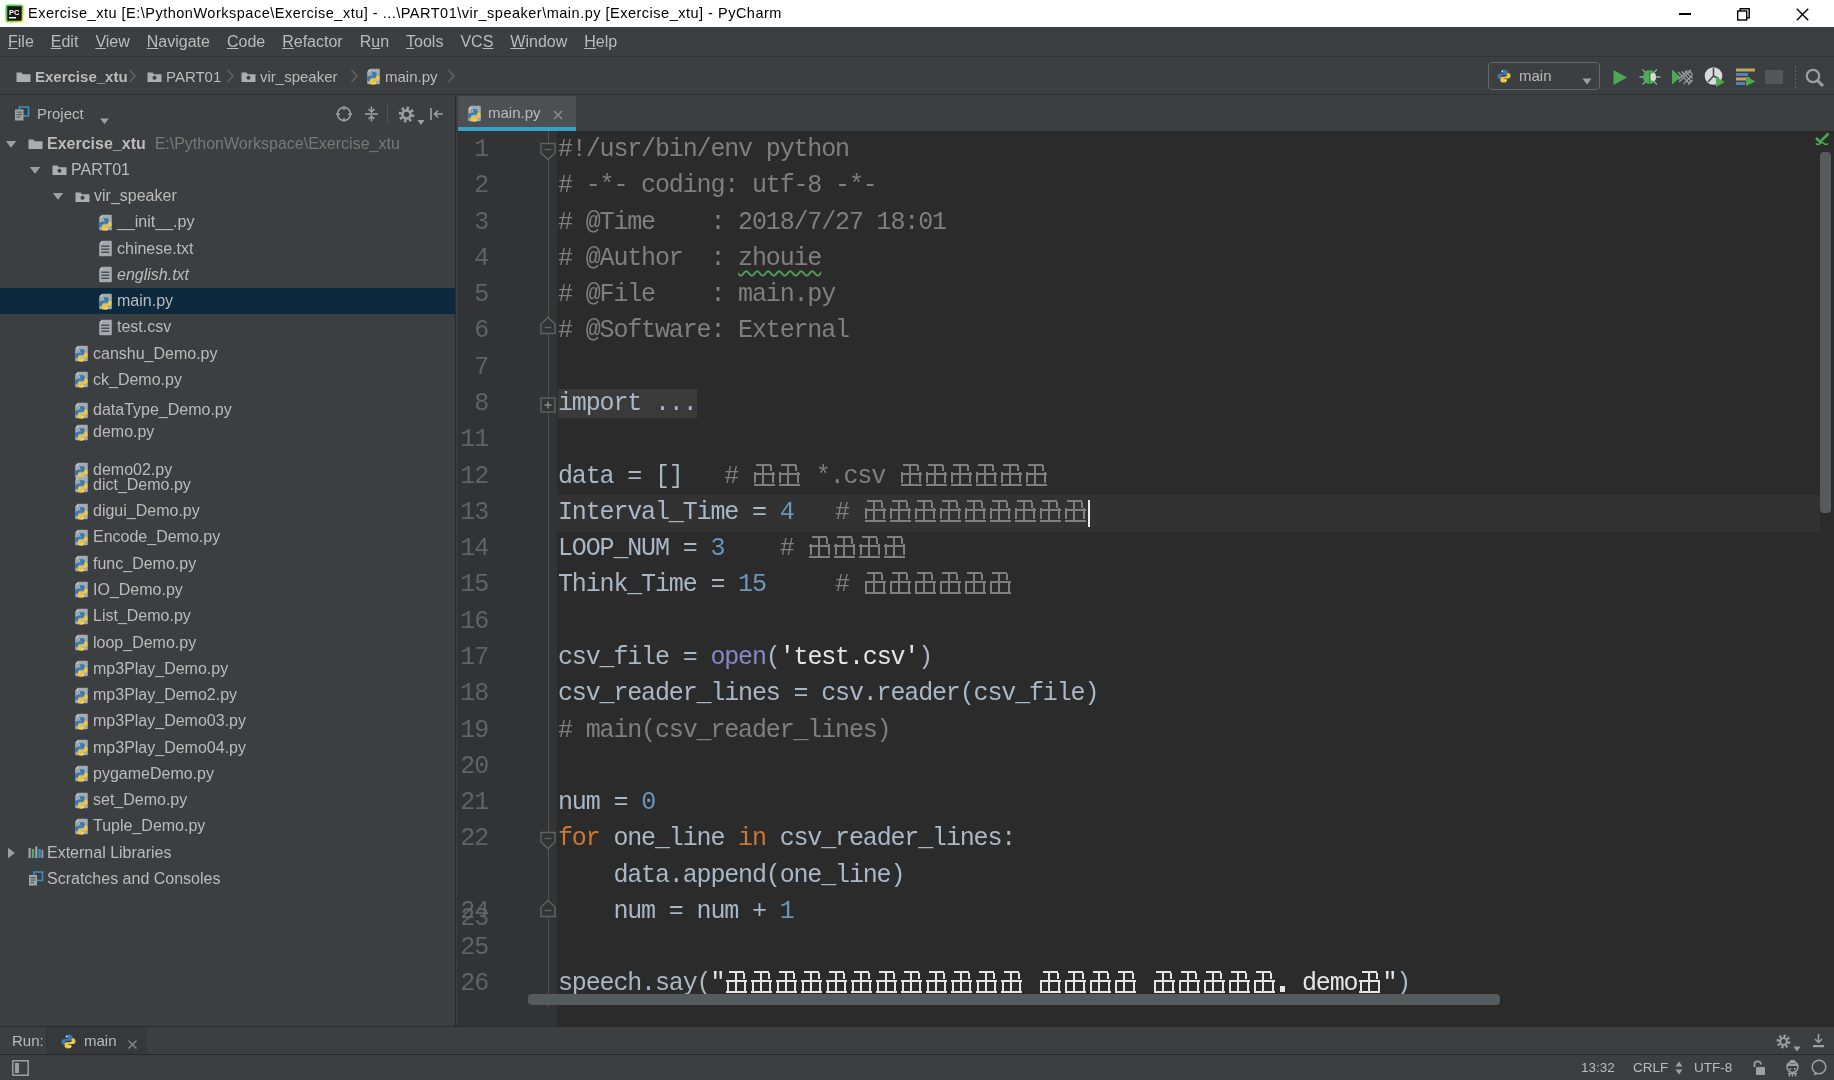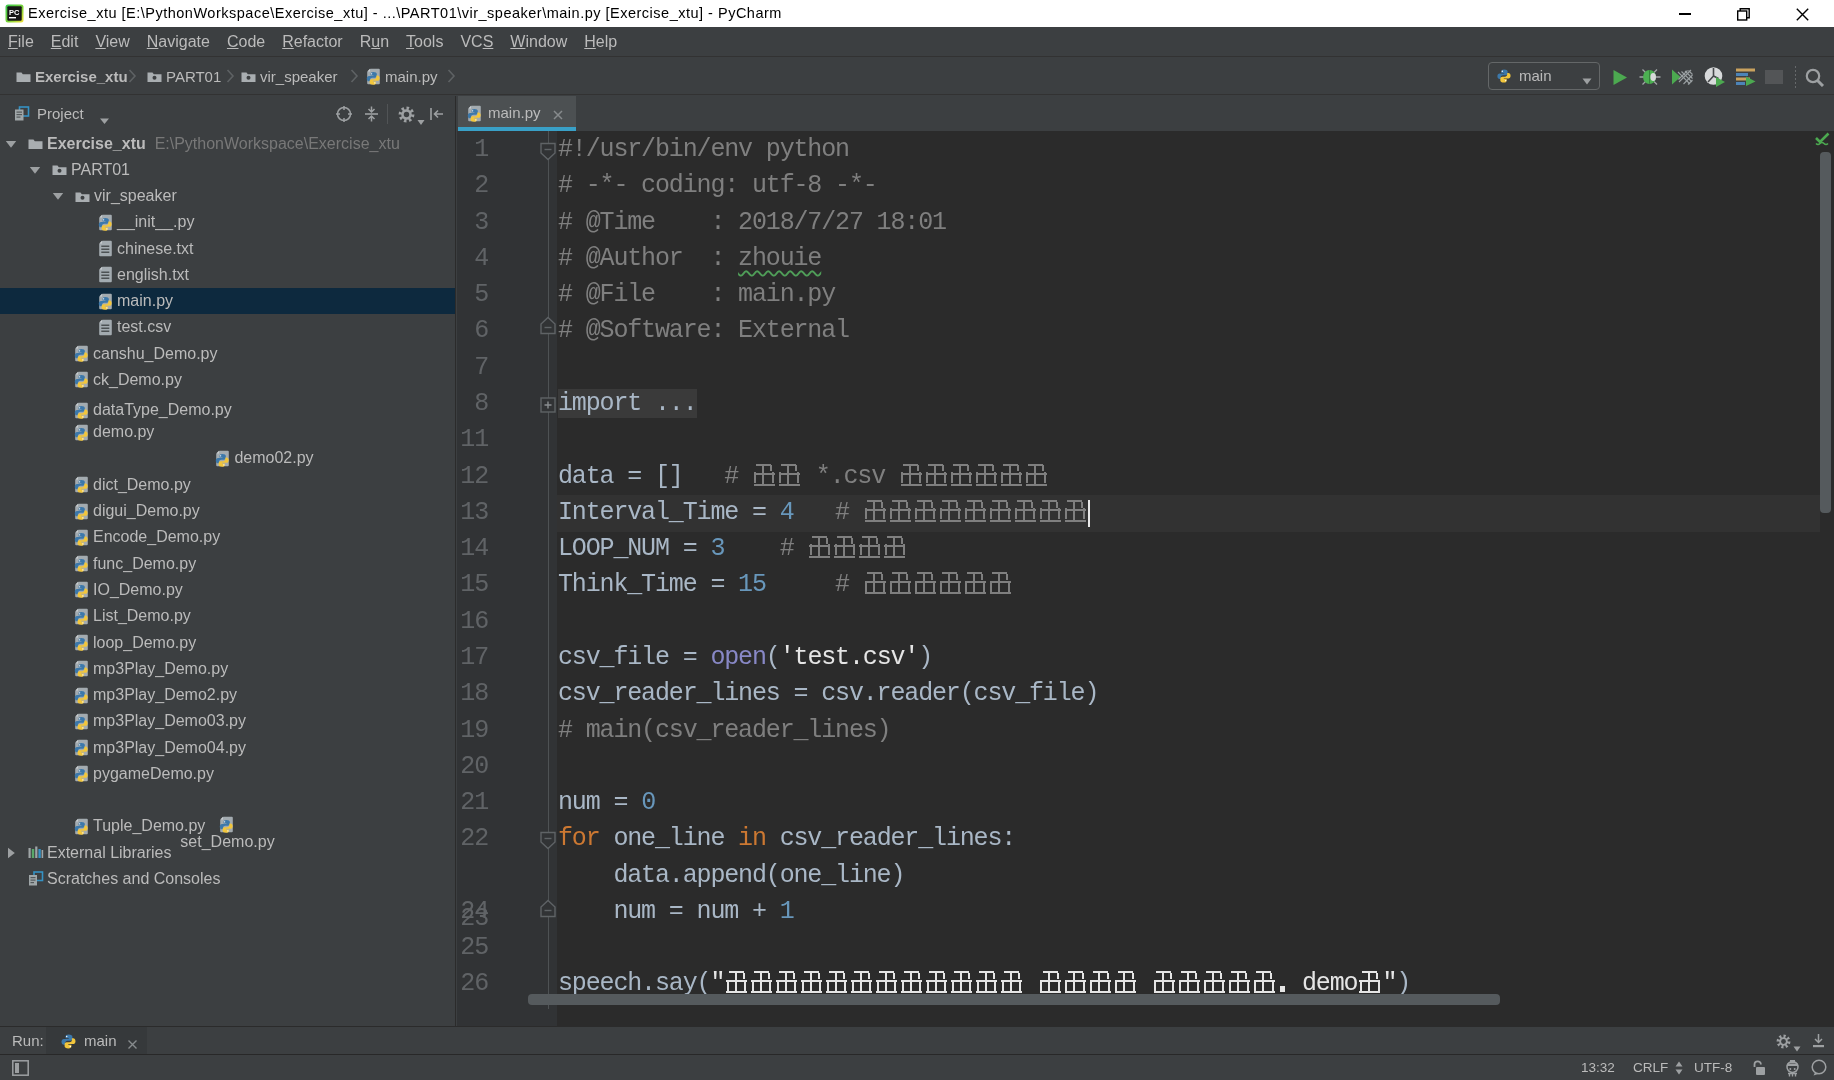--- a/index.html
+++ b/index.html
@@ -221,21 +221,21 @@
         </svg></span><span>__init__.py</span></div>
 <div class="trow" style="top:139.7px;"><div style="width:75px"></div><div style="width:12px"></div><div style="width:10px"></div><span class="ticon" style="height:17px"><svg width="17" height="17" viewBox="0 0 17 17" style="">
           <path d="M5.4 0.8h8.4a1 1 0 0 1 1 1v13.4a1 1 0 0 1-1 1H3.2a1 1 0 0 1-1-1V4z" fill="#A3ABB0"></path>
           <path d="M2.2 3.6 L5 0.8 L5 3.6 z" fill="#c9ced1"></path>
           <g fill="#4d5254">
             <rect x="4.3" y="5.5" width="8" height="1.5"></rect>
             <rect x="4.3" y="8.5" width="8" height="1.5"></rect>
             <rect x="4.3" y="11.5" width="8" height="1.5"></rect>
           </g>
         </svg></span><span>chinese.txt</span></div>
-<div class="trow" style="top:165.9px;"><div style="width:75px"></div><div style="width:12px"></div><div style="width:10px"></div><span class="ticon" style="height:17px"><svg width="17" height="17" viewBox="0 0 17 17" style="">
+<div class="trow" style="top:165.9px;font-style:italic;"><div style="width:75px"></div><div style="width:12px"></div><div style="width:10px"></div><span class="ticon" style="height:17px"><svg width="17" height="17" viewBox="0 0 17 17" style="">
           <path d="M5.4 0.8h8.4a1 1 0 0 1 1 1v13.4a1 1 0 0 1-1 1H3.2a1 1 0 0 1-1-1V4z" fill="#A3ABB0"></path>
           <path d="M2.2 3.6 L5 0.8 L5 3.6 z" fill="#c9ced1"></path>
           <g fill="#4d5254">
             <rect x="4.3" y="5.5" width="8" height="1.5"></rect>
             <rect x="4.3" y="8.5" width="8" height="1.5"></rect>
             <rect x="4.3" y="11.5" width="8" height="1.5"></rect>
           </g>
         </svg></span><span>english.txt</span></div>
 <div class="trow" style="top:192.2px;background:#0d293e;"><div style="width:75px"></div><div style="width:12px"></div><div style="width:10px"></div><span class="ticon" style="height:17px"><svg width="17" height="17" viewBox="0 0 17 17" style="">
           <path d="M5.4 0.8h8.4a1 1 0 0 1 1 1v13.4a1 1 0 0 1-1 1H3.2a1 1 0 0 1-1-1V4z" fill="#A3ABB0"></path>
@@ -289,21 +289,21 @@
 <div class="trow" style="top:323.4px;"><div style="width:51px"></div><div style="width:12px"></div><div style="width:10px"></div><span class="ticon" style="height:17px"><svg width="17" height="17" viewBox="0 0 17 17" style="">
           <path d="M5.4 0.8h8.4a1 1 0 0 1 1 1v13.4a1 1 0 0 1-1 1H3.2a1 1 0 0 1-1-1V4z" fill="#A3ABB0"></path>
           <path d="M2.2 3.6 L5 0.8 L5 3.6 z" fill="#c9ced1"></path>
           <g transform="translate(0.4,2.6) scale(0.92)">
             <path d="M8.6 1.6c-2.1 0-3 .9-3 2.2v1.4h3.1v.7H3.9c-1.4 0-2.4 1.1-2.4 2.9 0 1.8 1 2.9 2.4 2.9h1.2v-1.7c0-1.3 1.1-2.3 2.4-2.3h2.9c1.1 0 2-.9 2-2V3.8c0-1.2-1.3-2.2-3.8-2.2z" fill="#3C78AA"></path>
             <circle cx="6.7" cy="3.5" r=".75" fill="#fff"></circle>
             <path d="M8.4 15.4c2.1 0 3-.9 3-2.2v-1.4H8.3v-.7h4.8c1.4 0 2.4-1.1 2.4-2.9 0-1.8-1-2.9-2.4-2.9h-1.2V7c0 1.3-1.1 2.3-2.4 2.3H6.6c-1.1 0-2 .9-2 2v1.9c0 1.2 1.3 2.2 3.8 2.2z" fill="#F2C63C"></path>
             <circle cx="10.3" cy="13.4" r=".75" fill="#fff"></circle>
           </g>
         </svg></span><span>demo.py</span></div>
-<div class="trow" style="top:349px;justify-content:center;"><div style="width:51px"></div><div style="width:12px"></div><div style="width:10px"></div><span class="ticon" style="height:17px"><svg width="17" height="17" viewBox="0 0 17 17" style="">
+<div class="trow" style="top:361px;"><div style="width:51px"></div><div style="width:12px"></div><div style="width:10px"></div><span class="ticon" style="height:17px"><svg width="17" height="17" viewBox="0 0 17 17" style="">
           <path d="M5.4 0.8h8.4a1 1 0 0 1 1 1v13.4a1 1 0 0 1-1 1H3.2a1 1 0 0 1-1-1V4z" fill="#A3ABB0"></path>
           <path d="M2.2 3.6 L5 0.8 L5 3.6 z" fill="#c9ced1"></path>
           <g transform="translate(0.4,2.6) scale(0.92)">
             <path d="M8.6 1.6c-2.1 0-3 .9-3 2.2v1.4h3.1v.7H3.9c-1.4 0-2.4 1.1-2.4 2.9 0 1.8 1 2.9 2.4 2.9h1.2v-1.7c0-1.3 1.1-2.3 2.4-2.3h2.9c1.1 0 2-.9 2-2V3.8c0-1.2-1.3-2.2-3.8-2.2z" fill="#3C78AA"></path>
             <circle cx="6.7" cy="3.5" r=".75" fill="#fff"></circle>
             <path d="M8.4 15.4c2.1 0 3-.9 3-2.2v-1.4H8.3v-.7h4.8c1.4 0 2.4-1.1 2.4-2.9 0-1.8-1-2.9-2.4-2.9h-1.2V7c0 1.3-1.1 2.3-2.4 2.3H6.6c-1.1 0-2 .9-2 2v1.9c0 1.2 1.3 2.2 3.8 2.2z" fill="#F2C63C"></path>
             <circle cx="10.3" cy="13.4" r=".75" fill="#fff"></circle>
           </g>
         </svg></span><span>demo02.py</span></div>
 <div class="trow" style="top:375.9px;"><div style="width:51px"></div><div style="width:12px"></div><div style="width:10px"></div><span class="ticon" style="height:17px"><svg width="17" height="17" viewBox="0 0 17 17" style="">
@@ -419,21 +419,21 @@
 <div class="trow" style="top:664.7px;"><div style="width:51px"></div><div style="width:12px"></div><div style="width:10px"></div><span class="ticon" style="height:17px"><svg width="17" height="17" viewBox="0 0 17 17" style="">
           <path d="M5.4 0.8h8.4a1 1 0 0 1 1 1v13.4a1 1 0 0 1-1 1H3.2a1 1 0 0 1-1-1V4z" fill="#A3ABB0"></path>
           <path d="M2.2 3.6 L5 0.8 L5 3.6 z" fill="#c9ced1"></path>
           <g transform="translate(0.4,2.6) scale(0.92)">
             <path d="M8.6 1.6c-2.1 0-3 .9-3 2.2v1.4h3.1v.7H3.9c-1.4 0-2.4 1.1-2.4 2.9 0 1.8 1 2.9 2.4 2.9h1.2v-1.7c0-1.3 1.1-2.3 2.4-2.3h2.9c1.1 0 2-.9 2-2V3.8c0-1.2-1.3-2.2-3.8-2.2z" fill="#3C78AA"></path>
             <circle cx="6.7" cy="3.5" r=".75" fill="#fff"></circle>
             <path d="M8.4 15.4c2.1 0 3-.9 3-2.2v-1.4H8.3v-.7h4.8c1.4 0 2.4-1.1 2.4-2.9 0-1.8-1-2.9-2.4-2.9h-1.2V7c0 1.3-1.1 2.3-2.4 2.3H6.6c-1.1 0-2 .9-2 2v1.9c0 1.2 1.3 2.2 3.8 2.2z" fill="#F2C63C"></path>
             <circle cx="10.3" cy="13.4" r=".75" fill="#fff"></circle>
           </g>
         </svg></span><span>pygameDemo.py</span></div>
-<div class="trow" style="top:720px;flex-direction:column;"><div style="width:51px"></div><div style="width:12px"></div><div style="width:10px"></div><span class="ticon" style="height:17px"><svg width="17" height="17" viewBox="0 0 17 17" style="">
+<div class="trow" style="top:691.0px;"><div style="width:51px"></div><div style="width:12px"></div><div style="width:10px"></div><span class="ticon" style="height:17px"><svg width="17" height="17" viewBox="0 0 17 17" style="">
           <path d="M5.4 0.8h8.4a1 1 0 0 1 1 1v13.4a1 1 0 0 1-1 1H3.2a1 1 0 0 1-1-1V4z" fill="#A3ABB0"></path>
           <path d="M2.2 3.6 L5 0.8 L5 3.6 z" fill="#c9ced1"></path>
           <g transform="translate(0.4,2.6) scale(0.92)">
             <path d="M8.6 1.6c-2.1 0-3 .9-3 2.2v1.4h3.1v.7H3.9c-1.4 0-2.4 1.1-2.4 2.9 0 1.8 1 2.9 2.4 2.9h1.2v-1.7c0-1.3 1.1-2.3 2.4-2.3h2.9c1.1 0 2-.9 2-2V3.8c0-1.2-1.3-2.2-3.8-2.2z" fill="#3C78AA"></path>
             <circle cx="6.7" cy="3.5" r=".75" fill="#fff"></circle>
             <path d="M8.4 15.4c2.1 0 3-.9 3-2.2v-1.4H8.3v-.7h4.8c1.4 0 2.4-1.1 2.4-2.9 0-1.8-1-2.9-2.4-2.9h-1.2V7c0 1.3-1.1 2.3-2.4 2.3H6.6c-1.1 0-2 .9-2 2v1.9c0 1.2 1.3 2.2 3.8 2.2z" fill="#F2C63C"></path>
             <circle cx="10.3" cy="13.4" r=".75" fill="#fff"></circle>
           </g>
         </svg></span><span>set_Demo.py</span></div>
 <div class="trow" style="top:717.2px;"><div style="width:51px"></div><div style="width:12px"></div><div style="width:10px"></div><span class="ticon" style="height:17px"><svg width="17" height="17" viewBox="0 0 17 17" style="">

